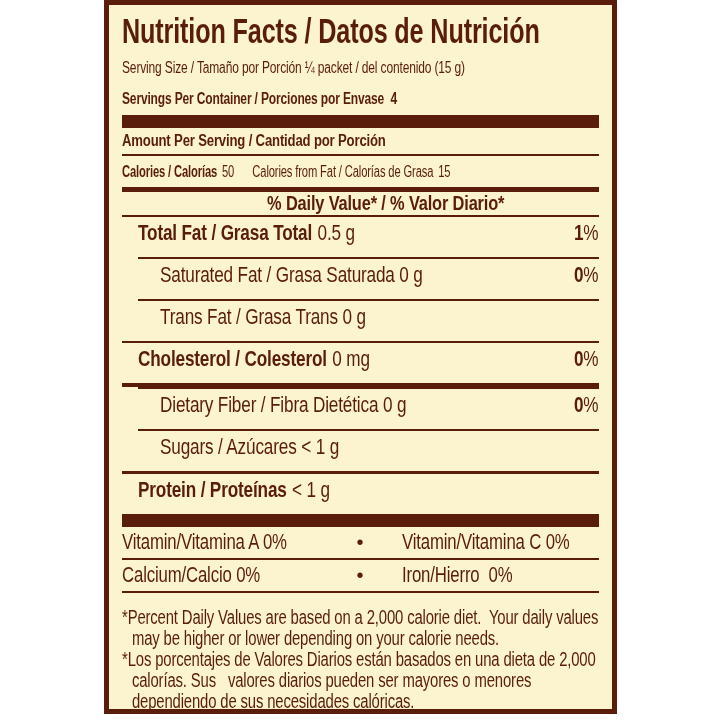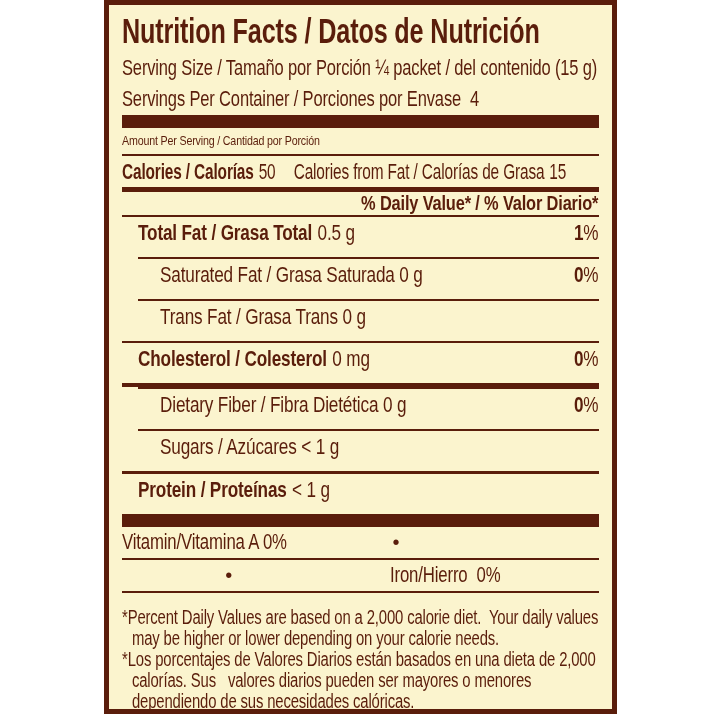--- a/index.html
+++ b/index.html
@@ -18,46 +18,46 @@
   .cx { display:inline-block; white-space:nowrap; transform-origin:0 50%; letter-spacing:-0.2px; }
   .cx.right { transform-origin:100% 50%; }
   .s70 { transform:scaleX(0.70); }
   .s72 { transform:scaleX(0.72); }
   .s75 { transform:scaleX(0.75); }
   .s78 { transform:scaleX(0.78); }
   .s82 { transform:scaleX(0.82); }
   .b { font-weight:700; }
 
   .title { font-size:35px; font-weight:700; line-height:42px; margin-top:2px; letter-spacing:-0.5px; }
-  .serving-line { font-size:22px; line-height:32px; }
-  .serving-line.second { line-height:29px; }
+  .serving-line { font-size:16px; line-height:32px; }
+  .serving-line.second { line-height:29px;font-weight:bold; }
 
   .rule { background:var(--ink); }
   .rule.thin { height:2px; }
   .rule.semi { height:3px; }
   .rule.med  { height:5px; }
   .rule.bar  { height:13px; }
   .rule.inset { margin-left:16px; }
   .bar-top { margin-top:2px; }
 
-  .aps { font-size:13px; font-weight:400; line-height:26px; }
-  .calories-row { font-size:22px; line-height:31px; }
+  .aps { font-size:16px; font-weight:700; line-height:26px; }
+  .calories-row { font-size:16px; line-height:31px; }
   .spacer { display:inline-block; width:26px; }
   .val-gap { margin-left:7px; }
-  .dv-head { text-align:right; font-size:20px; font-weight:700; line-height:23px; }
+  .dv-head { text-align:center; font-size:20px; font-weight:700; line-height:23px; }
 
   .row { position:relative; height:40px; line-height:31px; font-size:22px;margin-left:16px; }
   .row .lt  { position:absolute; left:0; top:0; }
   .row.indent .lt { left:22px; }
   .row .dv { position:absolute; right:0; top:0; }
   .blb { font-weight:700; }
   .blb:not(:empty) + .rest { margin-left:7px; }
   .dv .num { font-weight:700; }
 
-  .micro { display:grid; grid-template-columns:45% 10% 45%; height:31px; line-height:31px; font-size:21.5px;gap:36px; }
+  .micro { display:grid; grid-template-columns:45% 10% 45%; height:31px; line-height:31px; font-size:21.5px; }
   .micro .mid { text-align:center; font-size:20px; }
   .micro .rcell { padding-left:18px; }
 
   .footnotes { margin-top:14px; }
   .fn {
     width:625px; transform:scaleX(0.763); transform-origin:0 0;
     font-size:19.5px; line-height:21px; letter-spacing:-0.2px;
     padding-left:13px; text-indent:-13px;
   }
 </style>
@@ -139,24 +139,26 @@
   <div class="row">
     <span class="lt cx s78"><span class="blb">Protein / Proteínas</span><span class="rest">&lt; 1 g</span></span>
     <span class="dv cx s78 right"><span class="num"></span><span></span></span>
   </div>
 
   <div class="rule bar"></div>
 
   <div class="micro">
     <span class="lcell"><span class="cx s78">Vitamin/Vitamina A 0%</span></span>
     <span class="mid">•</span>
+    <span class="rcell"><span class="cx s78">Vitamin/Vitamina C 0%</span></span>
   </div>
   <div class="rule thin"></div>
 
   <div class="micro">
+    <span class="lcell"><span class="cx s78">Calcium/Calcio 0%</span></span>
     <span class="mid">•</span>
     <span class="rcell"><span class="cx s78">Iron/Hierro&nbsp; 0%</span></span>
   </div>
   <div class="rule thin"></div>
 
   <div class="footnotes">
     <p class="fn">*Percent Daily Values are based on a 2,000 calorie diet.&nbsp; Your daily values may be higher or lower depending on your calorie needs.</p>
     <p class="fn">*Los porcentajes de Valores Diarios están basados en una dieta de 2,000 calorías. Sus&nbsp;&nbsp; valores diarios pueden ser mayores o menores dependiendo de sus necesidades calóricas.</p>
   </div>
 

